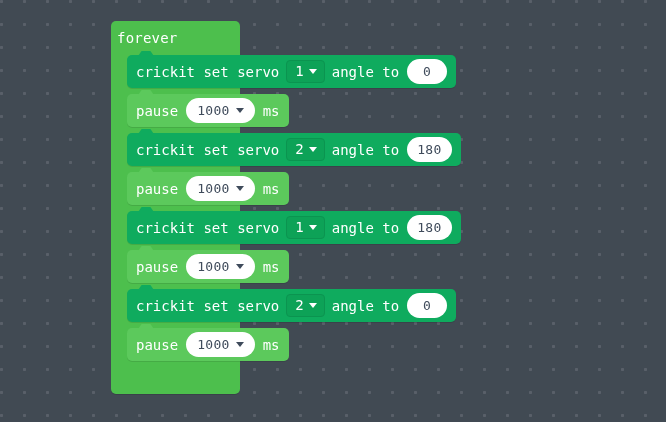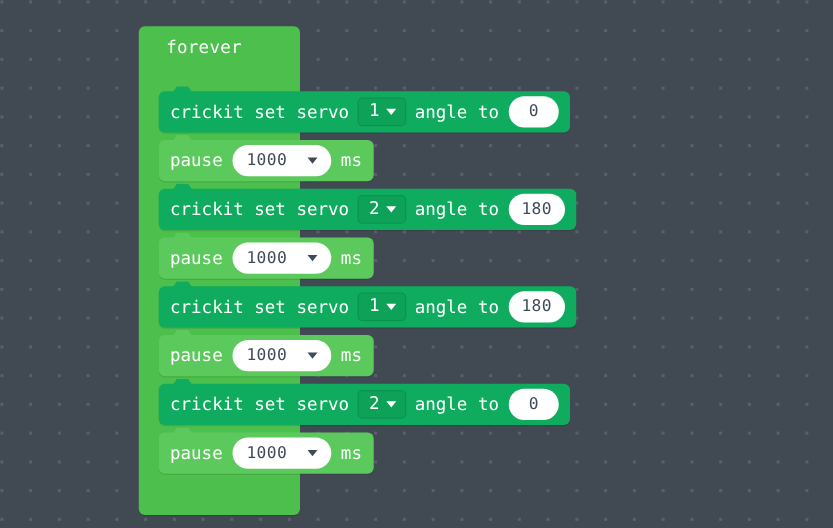--- a/index.html
+++ b/index.html
@@ -27,23 +27,23 @@
   .forever-block {
     position: absolute;
     left: 111px;
     top: 21px;
     width: 129px;
     background: #4dbf4d;
     border-radius: 5px;
     box-shadow: 0 1px 0 rgba(0,0,0,0.12);
   }
   .forever-header {
-    height: 52px;
+    height: 34px;
     line-height: 34px;
-    padding-left: 22px;
+    padding-left: 6px;
     color: #ffffff;
     font-size: 14px;
     letter-spacing: .2px;
     white-space: nowrap;
   }
   .forever-body {
     position: relative;
     margin-left: 16px;
     padding-top: 0;
     padding-bottom: 0;
@@ -118,21 +118,21 @@
     background: #ffffff;
     color: #3f4b5b;
     font-size: 13px;
     letter-spacing: .3px;
   }
 
   
   .field-pill {
     display: inline-flex;
     align-items: center;
-    gap: 16px;
+    gap: 6px;
     margin: 0 8px;
     height: 25px;
     padding: 0 11px;
     border-radius: 13px;
     background: #ffffff;
     color: #3f4b5b;
     font-size: 13px;
     letter-spacing: .3px;
   }
   .field-pill .caret {

